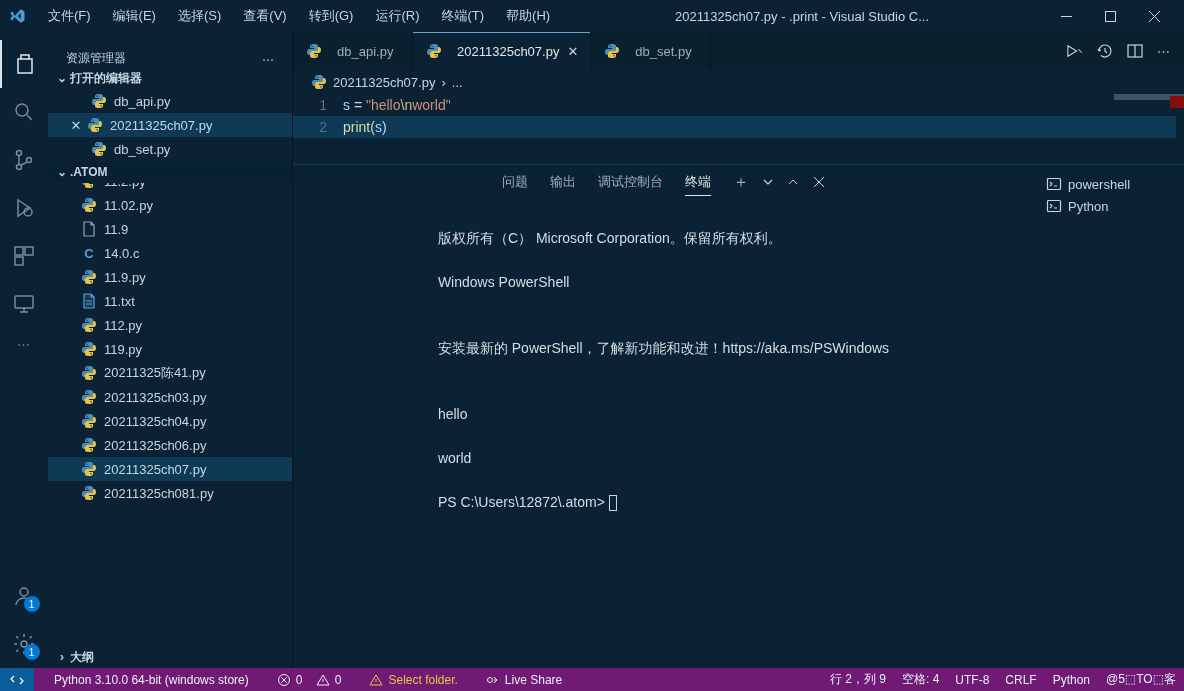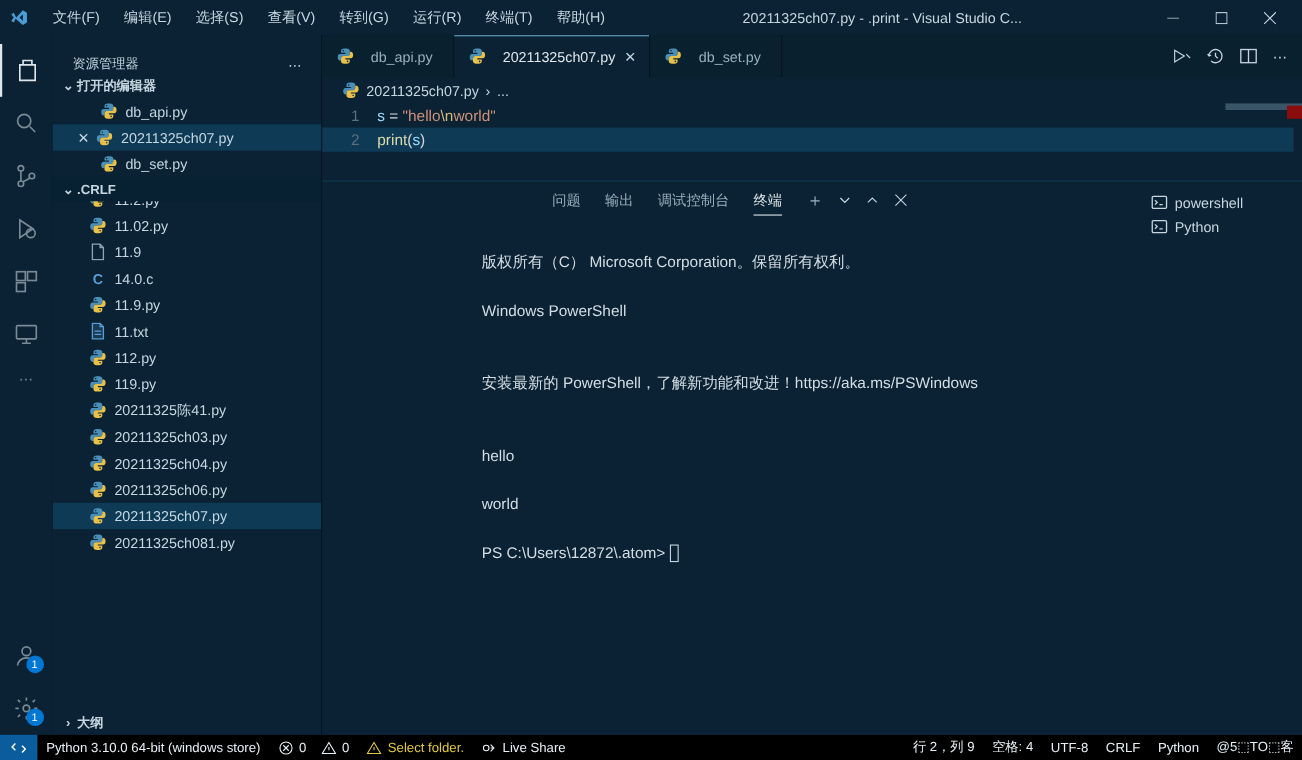--- a/index.html
+++ b/index.html
@@ -48,21 +48,21 @@
 .minimap-red{position:absolute;top:2px;right:0;width:14px;height:12px;background:#8a0d0d;}
 .panel{flex:1;display:flex;background:#0a2233;border-top:1px solid #133a52;}
 .panel-main{flex:1;display:flex;flex-direction:column;align-items:center;}
 .panel-tabs{height:34px;display:flex;align-items:center;gap:22px;padding:0 16px;color:#9bb0bd;font-size:13px;}
 .ptab{cursor:pointer;padding:4px 0;}
 .ptab.active{color:#e0e6ea;border-bottom:1px solid #e0e6ea;}
 .panel-actions{margin-left:auto;display:flex;gap:14px;align-items:center;}
 .terminal{flex:1;padding:6px 16px;font-family:Consolas,monospace;font-size:14px;line-height:22px;color:#d4dde4;white-space:pre-wrap;overflow:hidden;}
 .term-side{width:150px;padding:8px;}
 .term-item{display:flex;align-items:center;gap:6px;padding:3px 4px;cursor:pointer;color:#c5d6e0;font-size:13px;}
-.statusbar{height:23px;background:#000000;display:flex;align-items:center;color:#e8f0f6;font-size:12px;}
+.statusbar{height:23px;background:#701a75;display:flex;align-items:center;color:#e8f0f6;font-size:12px;gap:12px;}
 .remote{width:34px;height:23px;background:#0a5c9c;display:flex;align-items:center;justify-content:center;}
 .sb-seg{padding:0 8px;display:flex;align-items:center;gap:5px;cursor:pointer;}
 .sb-right{margin-left:auto;display:flex;}
 .yellow{color:#e2c93d;}
 svg{display:block;}
 .str{color:#ce9178;}
 .esc{color:#d7ba7d;}
 .fn{color:#dcdcaa;text-align:right;}
 .var{color:#9cdcfe;}
 .par{color:#d4d4d4;}
@@ -196,21 +196,21 @@
             <svg width="16" height="16" viewBox="0 0 16 16">
               <path fill="#4a8fb8" d="M7 1c-2 0-3 1-3 2v2h4v1H3c-1 0-2 1-2 3s1 3 2 3h1v-2c0-1 1-2 2-2h4c1 0 2-1 2-2V3c0-1-1-2-3-2H7zM6 2.5a.7.7 0 110 1.4.7.7 0 010-1.4z"></path>
               <path fill="#e8c14a" d="M9 15c2 0 3-1 3-2v-2H8v-1h5c1 0 2-1 2-3s-1-3-2-3h-1v2c0 1-1 2-2 2H6c-1 0-2 1-2 2v3c0 1 1 2 3 2h2zm1-1.5a.7.7 0 110-1.4.7.7 0 010 1.4z"></path>
             </svg>
           </span>
           <span>db_set.py</span>
         </div>
       </div>
     <div class="sb-section folder">
         <span class="chev">⌄</span>
-        <span>.CRLF</span>
+        <span>.ATOM</span>
       </div>
     <div id="file-tree" style="flex:1;overflow:hidden;">
         <div class="sb-item" style="margin-top: -14px;">
           <span class="file-ico">
             <svg width="16" height="16" viewBox="0 0 16 16">
               <path fill="#4a8fb8" d="M7 1c-2 0-3 1-3 2v2h4v1H3c-1 0-2 1-2 3s1 3 2 3h1v-2c0-1 1-2 2-2h4c1 0 2-1 2-2V3c0-1-1-2-3-2H7zM6 2.5a.7.7 0 110 1.4.7.7 0 010-1.4z"></path>
               <path fill="#e8c14a" d="M9 15c2 0 3-1 3-2v-2H8v-1h5c1 0 2-1 2-3s-1-3-2-3h-1v2c0 1-1 2-2 2H6c-1 0-2 1-2 2v3c0 1 1 2 3 2h2zm1-1.5a.7.7 0 110-1.4.7.7 0 010 1.4z"></path>
             </svg>
           </span>
           <span>11.2.py</span>

